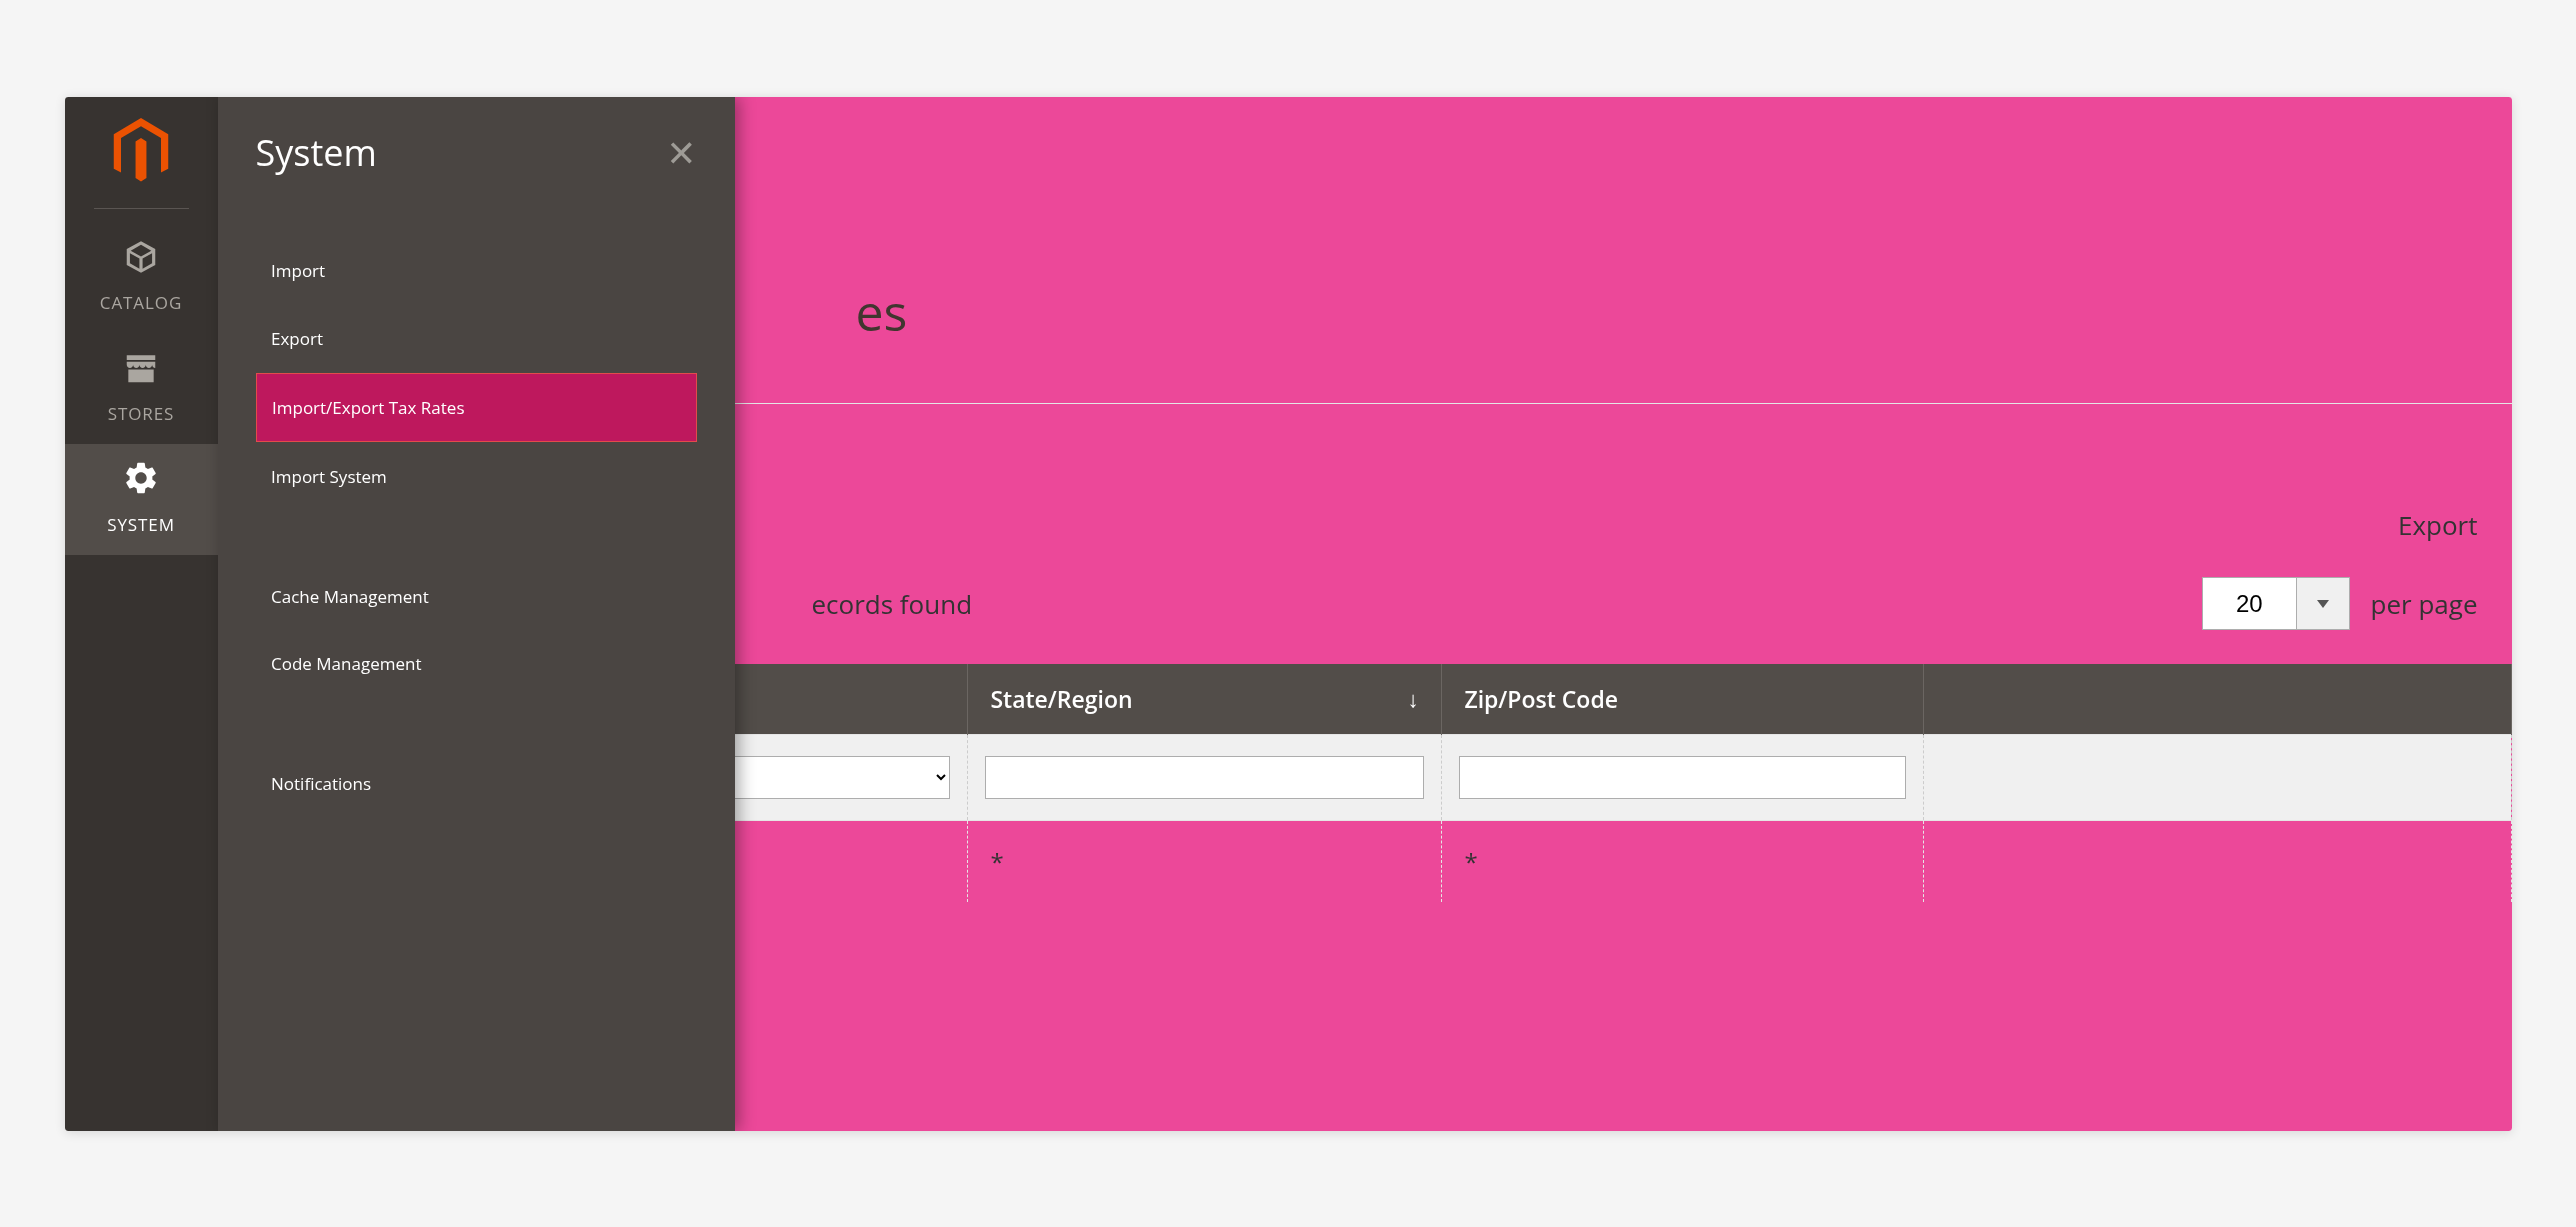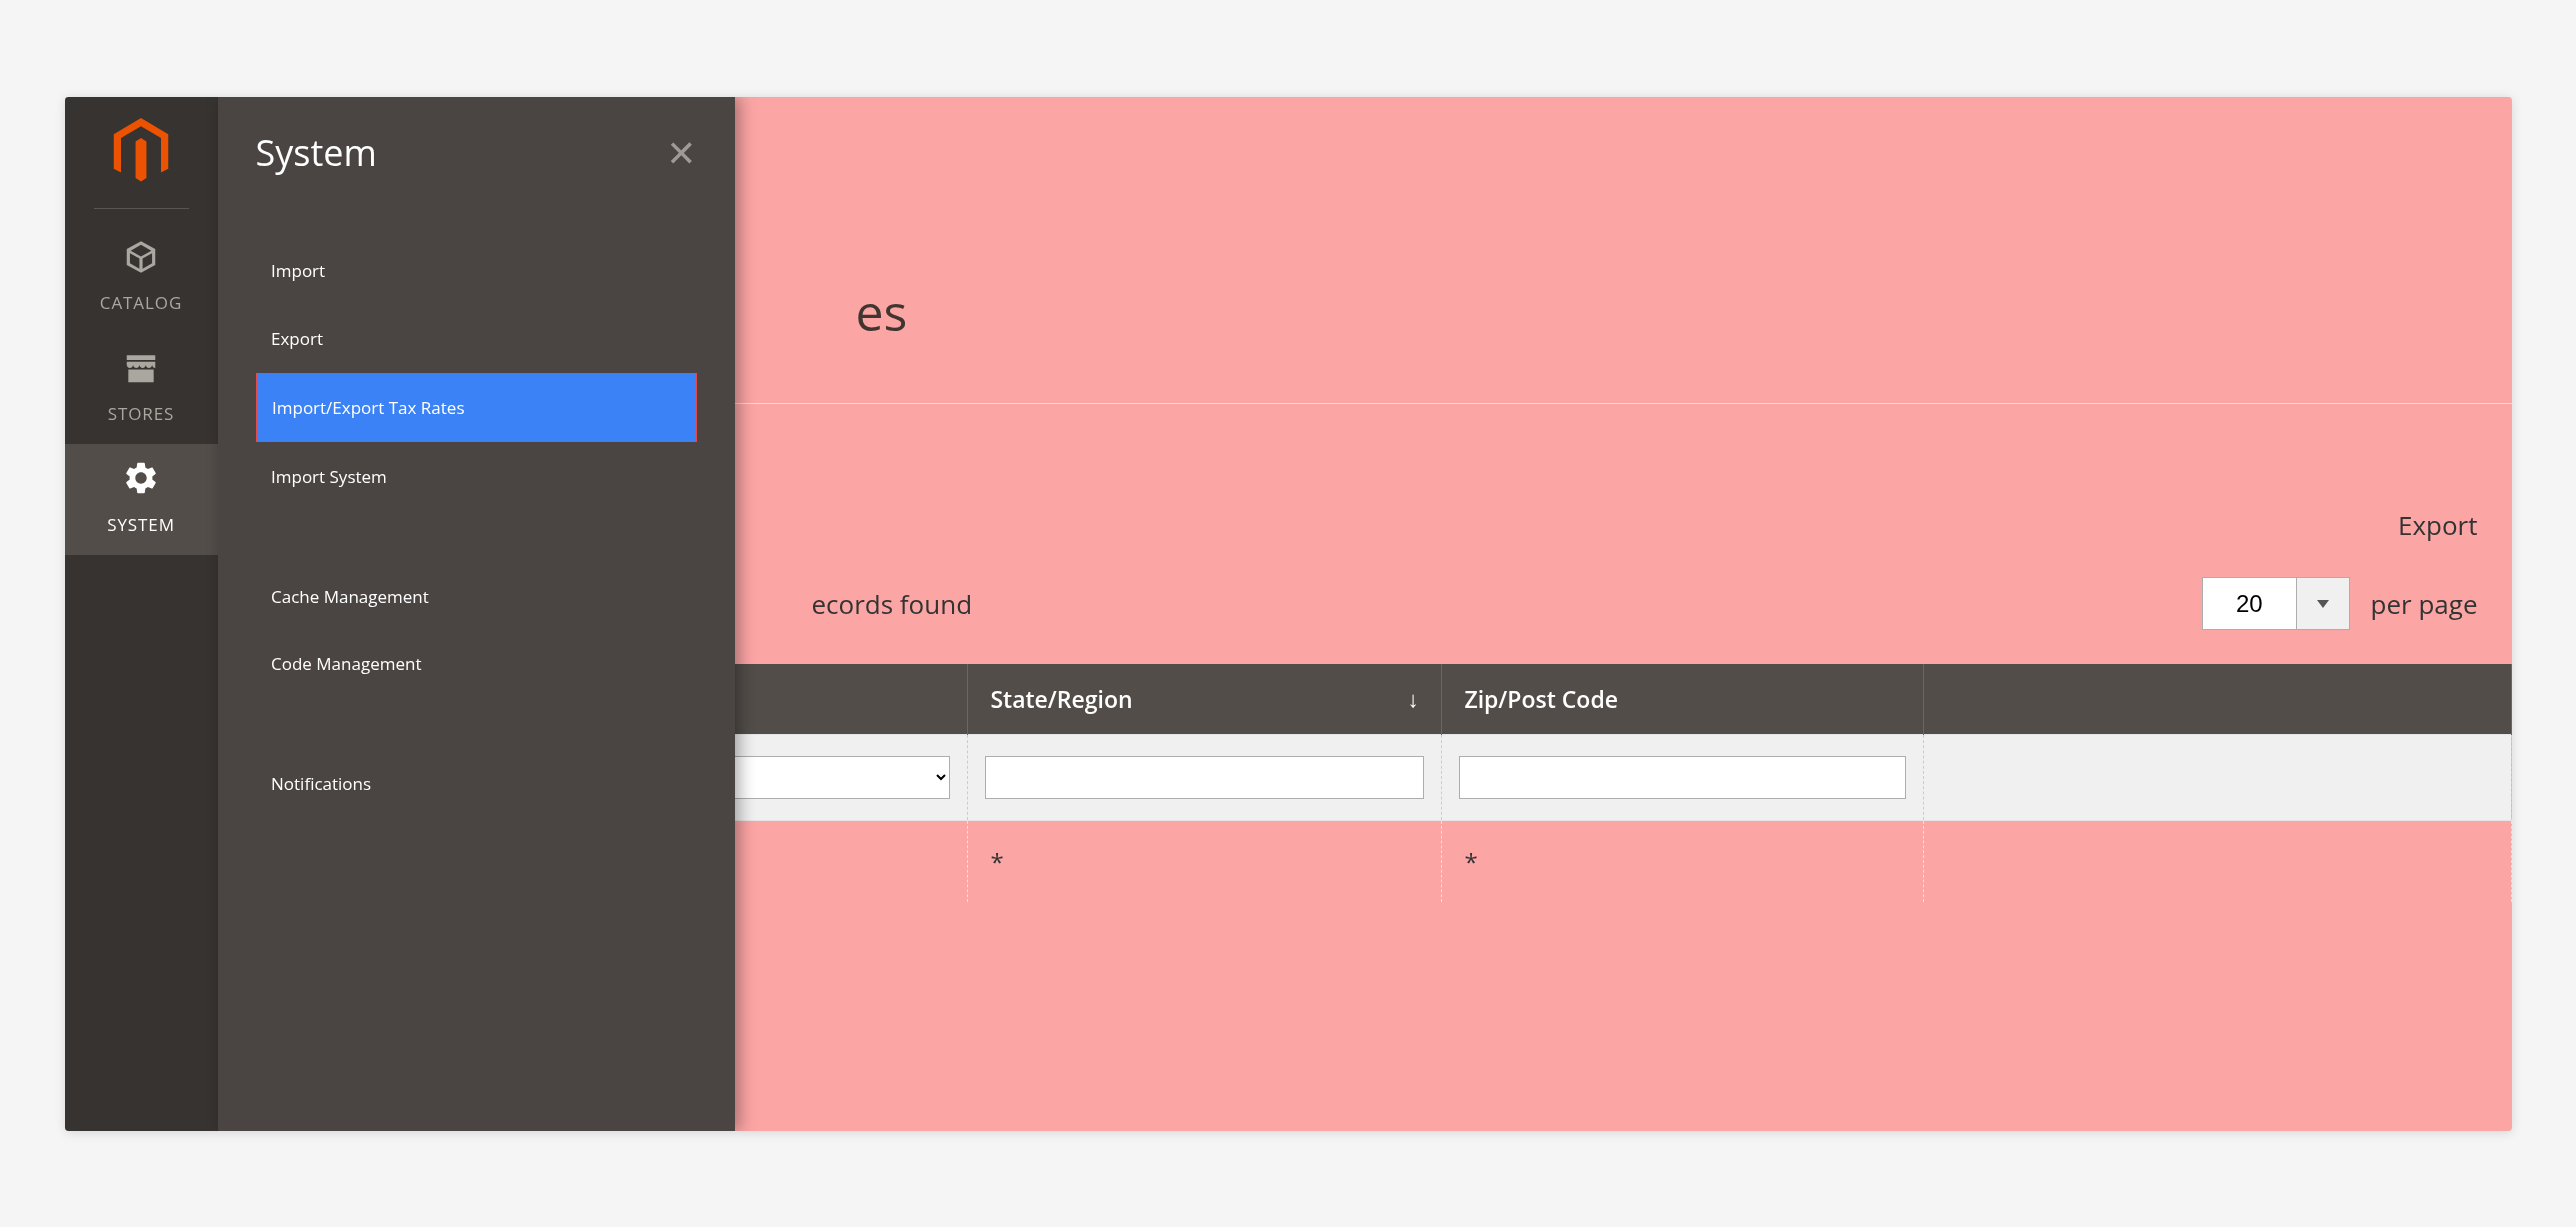--- a/index.html
+++ b/index.html
@@ -89,32 +89,32 @@
   line-height: 1;
 }
 .flyout-item {
   color: #fff;
   font-size: 17px;
   padding: 22.4px 15.5px;
   cursor: pointer;
   font-weight: 400;
 }
 .flyout-item.highlighted {
-  background: #3b82f6;
+  background: #be185d;
   border: 1.7px solid #e34b4b;
 }
 .flyout-spacer { height: 52px; }
 
 .content {
   position: absolute;
   left: 153px;
   right: 0;
   top: 0;
   bottom: 0;
-  background: #fca5a5;
+  background: #ec4899;
   padding: 0;
 }
 .page-title {
   font-size: 50px;
   color: #41362f;
   padding: 181px 0 57px 638px;
   font-weight: 400;
 }
 .export-row {
   padding: 0 34px 24px 0;

